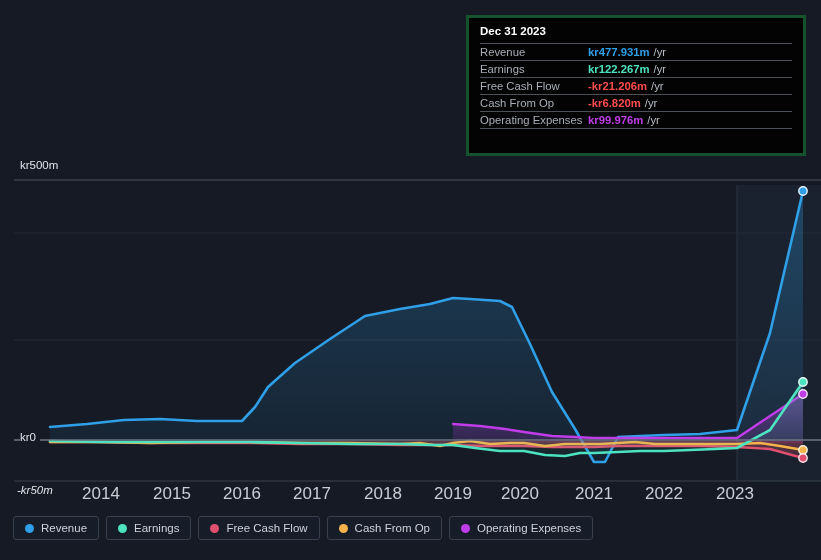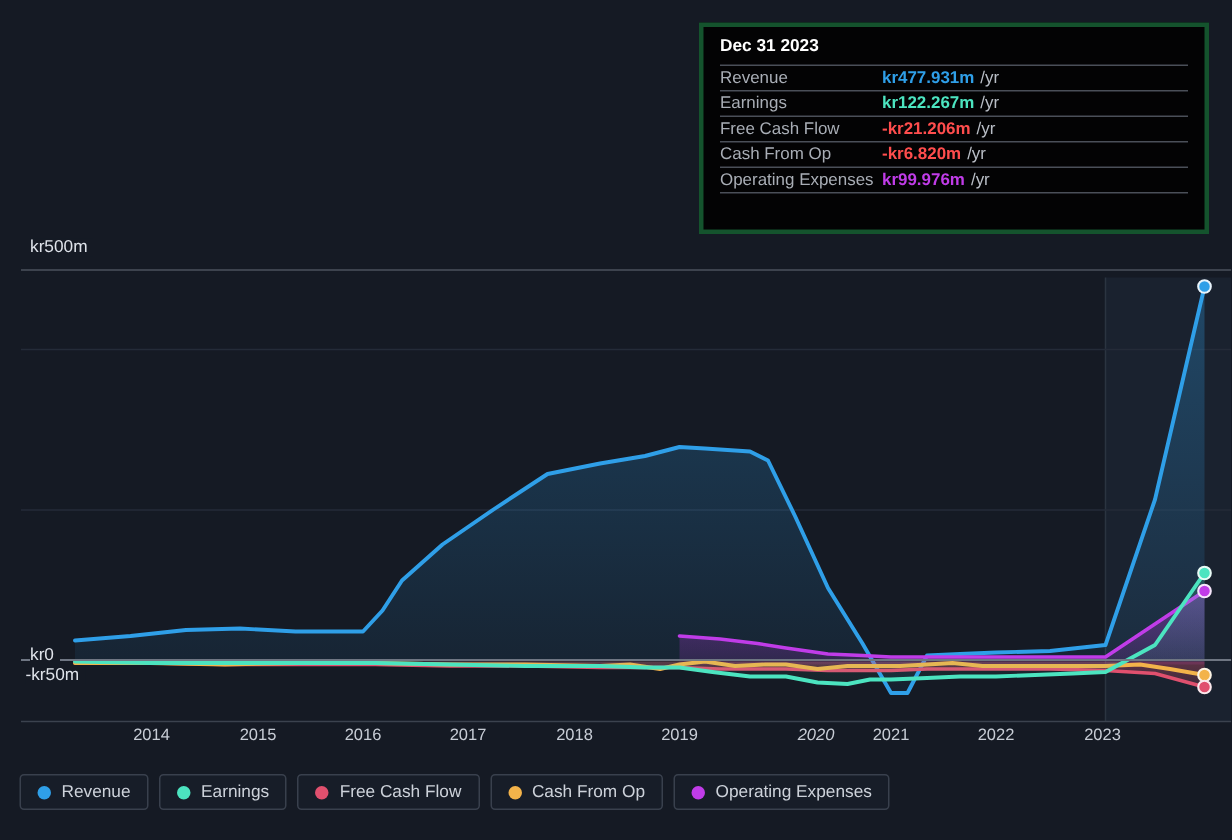--- a/index.html
+++ b/index.html
@@ -14,21 +14,21 @@
   
   #plot-area { position: absolute; left: 0; top: 0; width: 776px; height: 505px; }
   #plot-svg { position: absolute; left: 0; top: 0; }
 
   
   .ylab {
     position: absolute; color: #dfe3ea; font-size: 11.5px;
     background: #151a24; padding: 0 4px 0 0; white-space: nowrap;
   }
   .xlab {
-    position: absolute; color: #c8cdd6; font-size: 11px;
+    position: absolute; color: #c8cdd6; font-size: 17px;
     transform: translateX(-50%); white-space: nowrap; top: 484px;
   }
 
   
   #tooltip {
     position: absolute; left: 466px; top: 15px; width: 340px; height: 141px;
     background: #030304; border: 3px solid #14532d;
     padding: 7px 11px 0 11px;
   }
   #tt-date { color: #ffffff; font-size: 11.5px; font-weight: bold; padding-bottom: 6px; }
@@ -134,29 +134,29 @@
         <circle cx="803" cy="191" r="4.2" fill="#2f9fe8" stroke="#e8f3fb" stroke-width="1.4"></circle>
         <circle cx="803" cy="382" r="4.2" fill="#4ce4c0" stroke="#e8fbf6" stroke-width="1.4"></circle>
         <circle cx="803" cy="394" r="4.2" fill="#c03ce8" stroke="#f6e6fb" stroke-width="1.4"></circle>
         <circle cx="803" cy="450" r="4.2" fill="#f3b34a" stroke="#fbf3e4" stroke-width="1.4"></circle>
         <circle cx="803" cy="458" r="4.2" fill="#e0506e" stroke="#fbe8ec" stroke-width="1.4"></circle>
       </g>
     </svg>
 
     <div class="ylab" style="left:20px; top:159px;">kr500m</div>
     <div class="ylab" style="left:20px; top:431px;">kr0</div>
-    <div class="ylab" style="left:17px; top:444px;">-kr50m</div>
+    <div class="ylab" style="left:17px; top:484px;font-style:italic;">-kr50m</div>
 
     <div class="xlab" style="left:101px;">2014</div>
     <div class="xlab" style="left:172px;">2015</div>
     <div class="xlab" style="left:242px;">2016</div>
     <div class="xlab" style="left:312px;">2017</div>
     <div class="xlab" style="left:383px;">2018</div>
     <div class="xlab" style="left:453px;text-align:center;">2019</div>
-    <div class="xlab" style="left:544px;font-style:italic;">2020</div>
+    <div class="xlab" style="left:520px;">2020</div>
     <div class="xlab" style="left:594px;text-align:center;">2021</div>
     <div class="xlab" style="left:664px;">2022</div>
     <div class="xlab" style="left:735px;">2023</div>
   </div>
 
   <div id="tooltip">
     <div id="tt-date">Dec 31 2023</div>
 
     <div class="tt-row">
       <span class="tt-label">Revenue</span>

